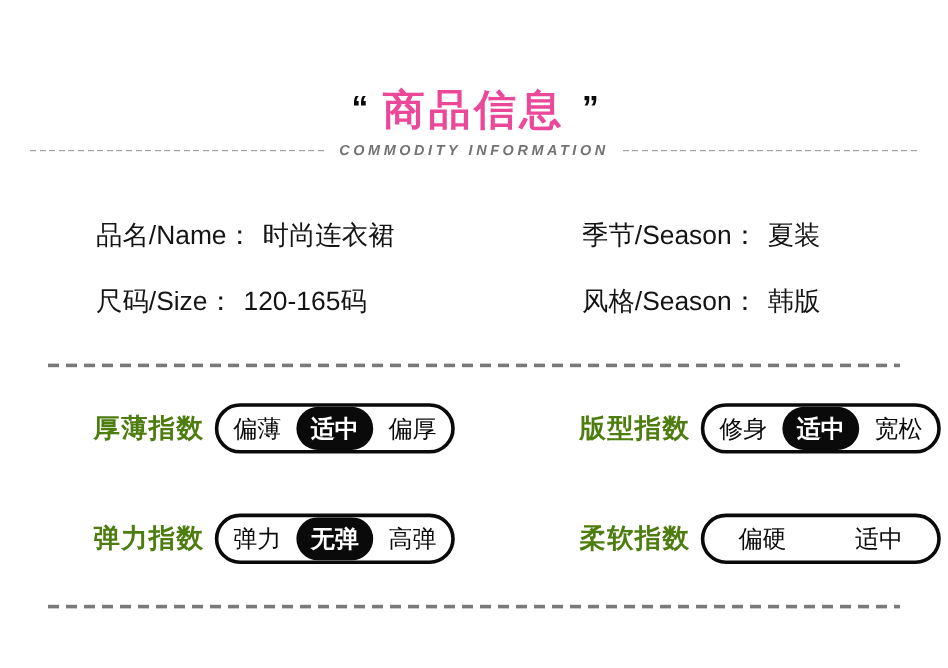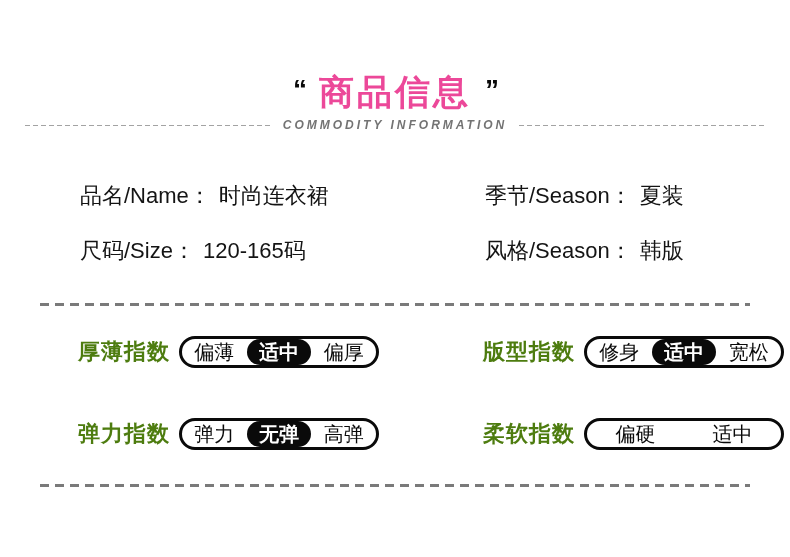--- a/index.html
+++ b/index.html
@@ -61,21 +61,21 @@
     padding: 30px 20px 0 78px;
     row-gap: 50px;
   }
   .index-item { display: flex; align-items: center; gap: 9px; }
   .index-label {
     font-size: 22px; font-weight: 800; color: #4d7c0f; white-space: nowrap;
     letter-spacing: 1px;
   }
   .pill {
     box-sizing: border-box;
-    width: 200px; height: 32px;
+    width: 200px; height: 42px;
     border: 3px solid #0a0a0a;
     border-radius: 999px;
     display: flex; align-items: stretch;
     overflow: hidden;
     background: #ffffff;
   }
   .option {
     flex: 1; display: flex; align-items: center; justify-content: center;
     font-size: 20px; color: #0a0a0a; white-space: nowrap;
   }

